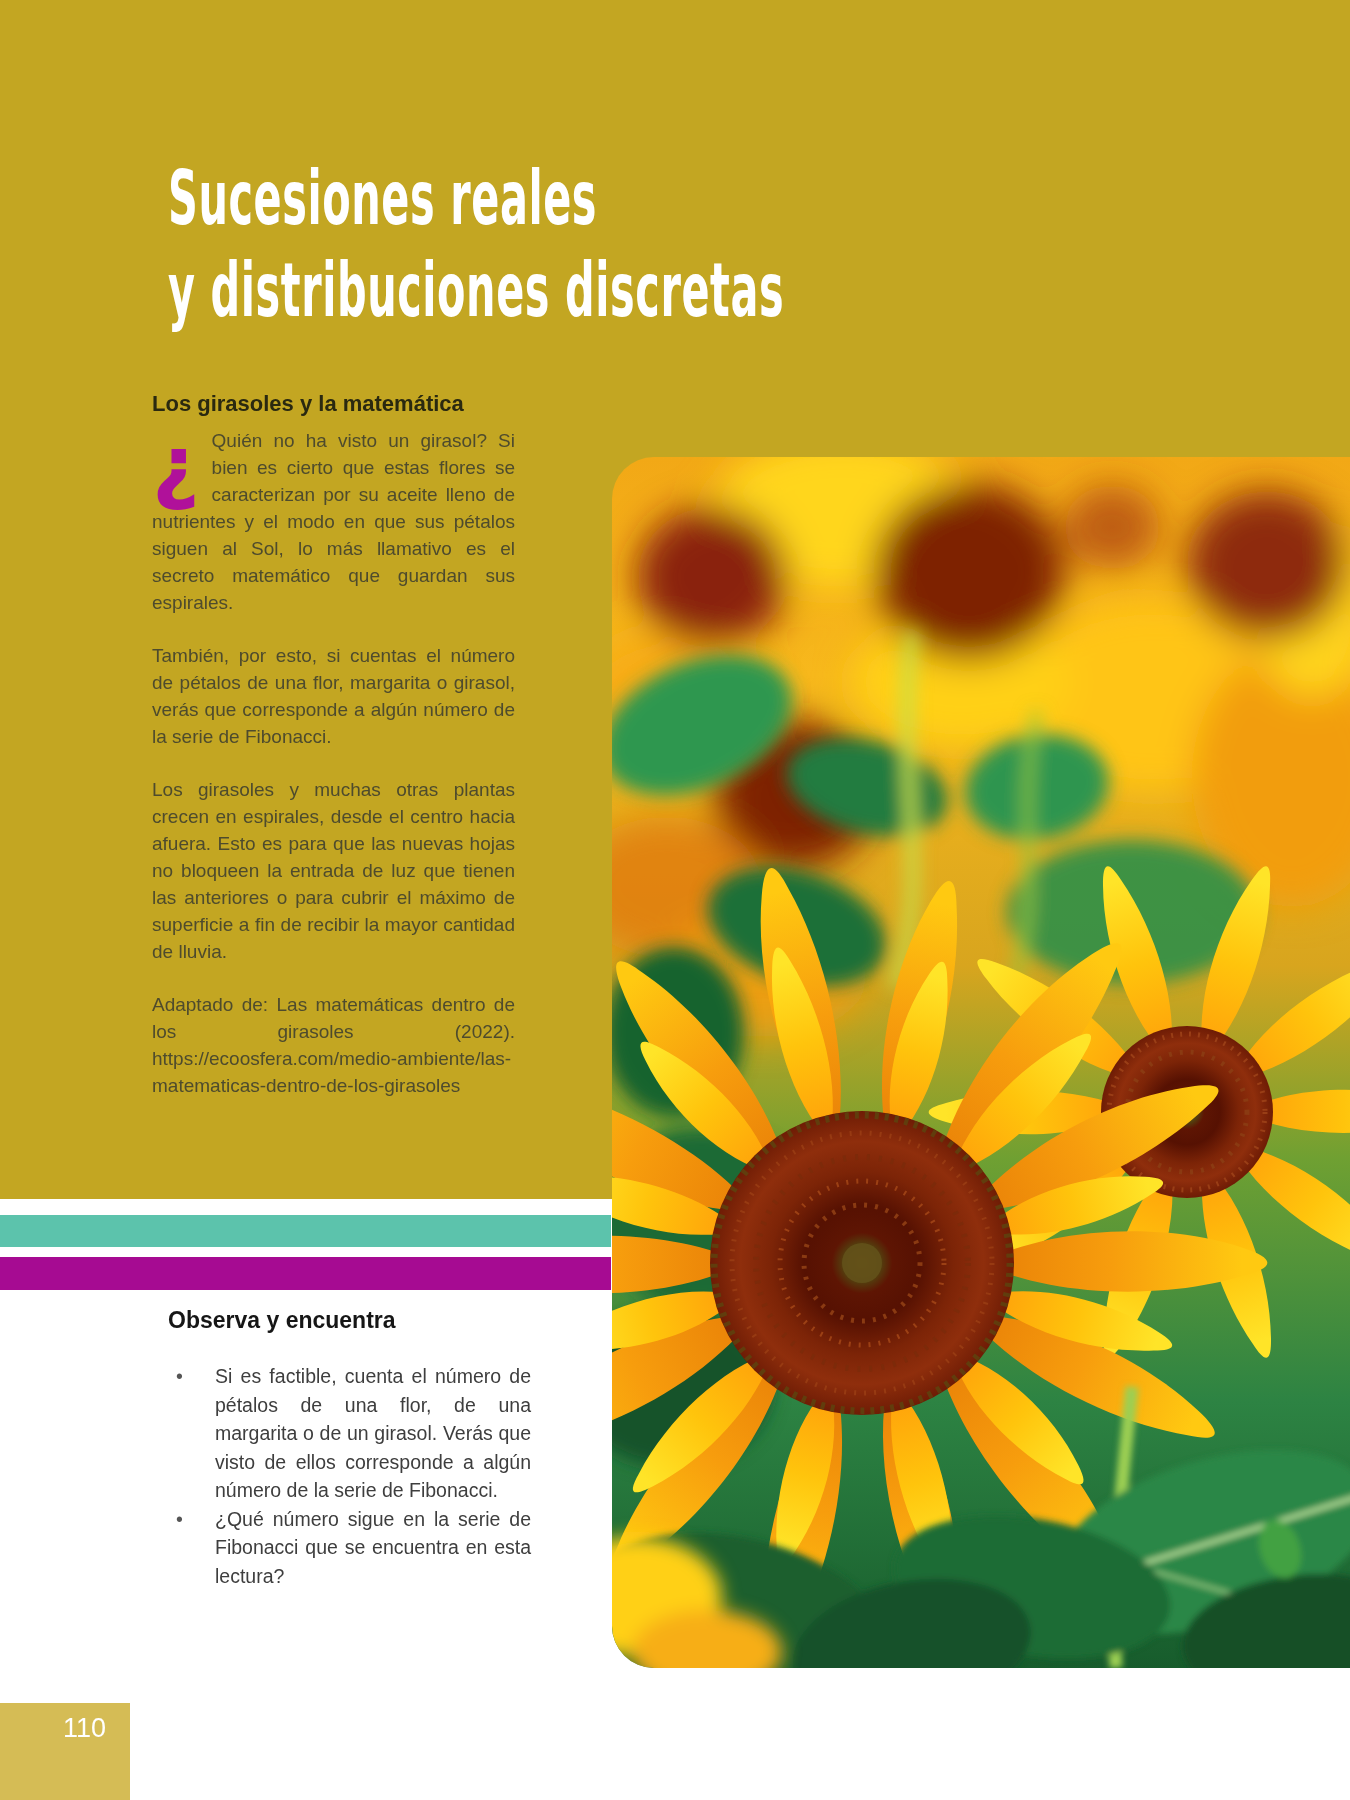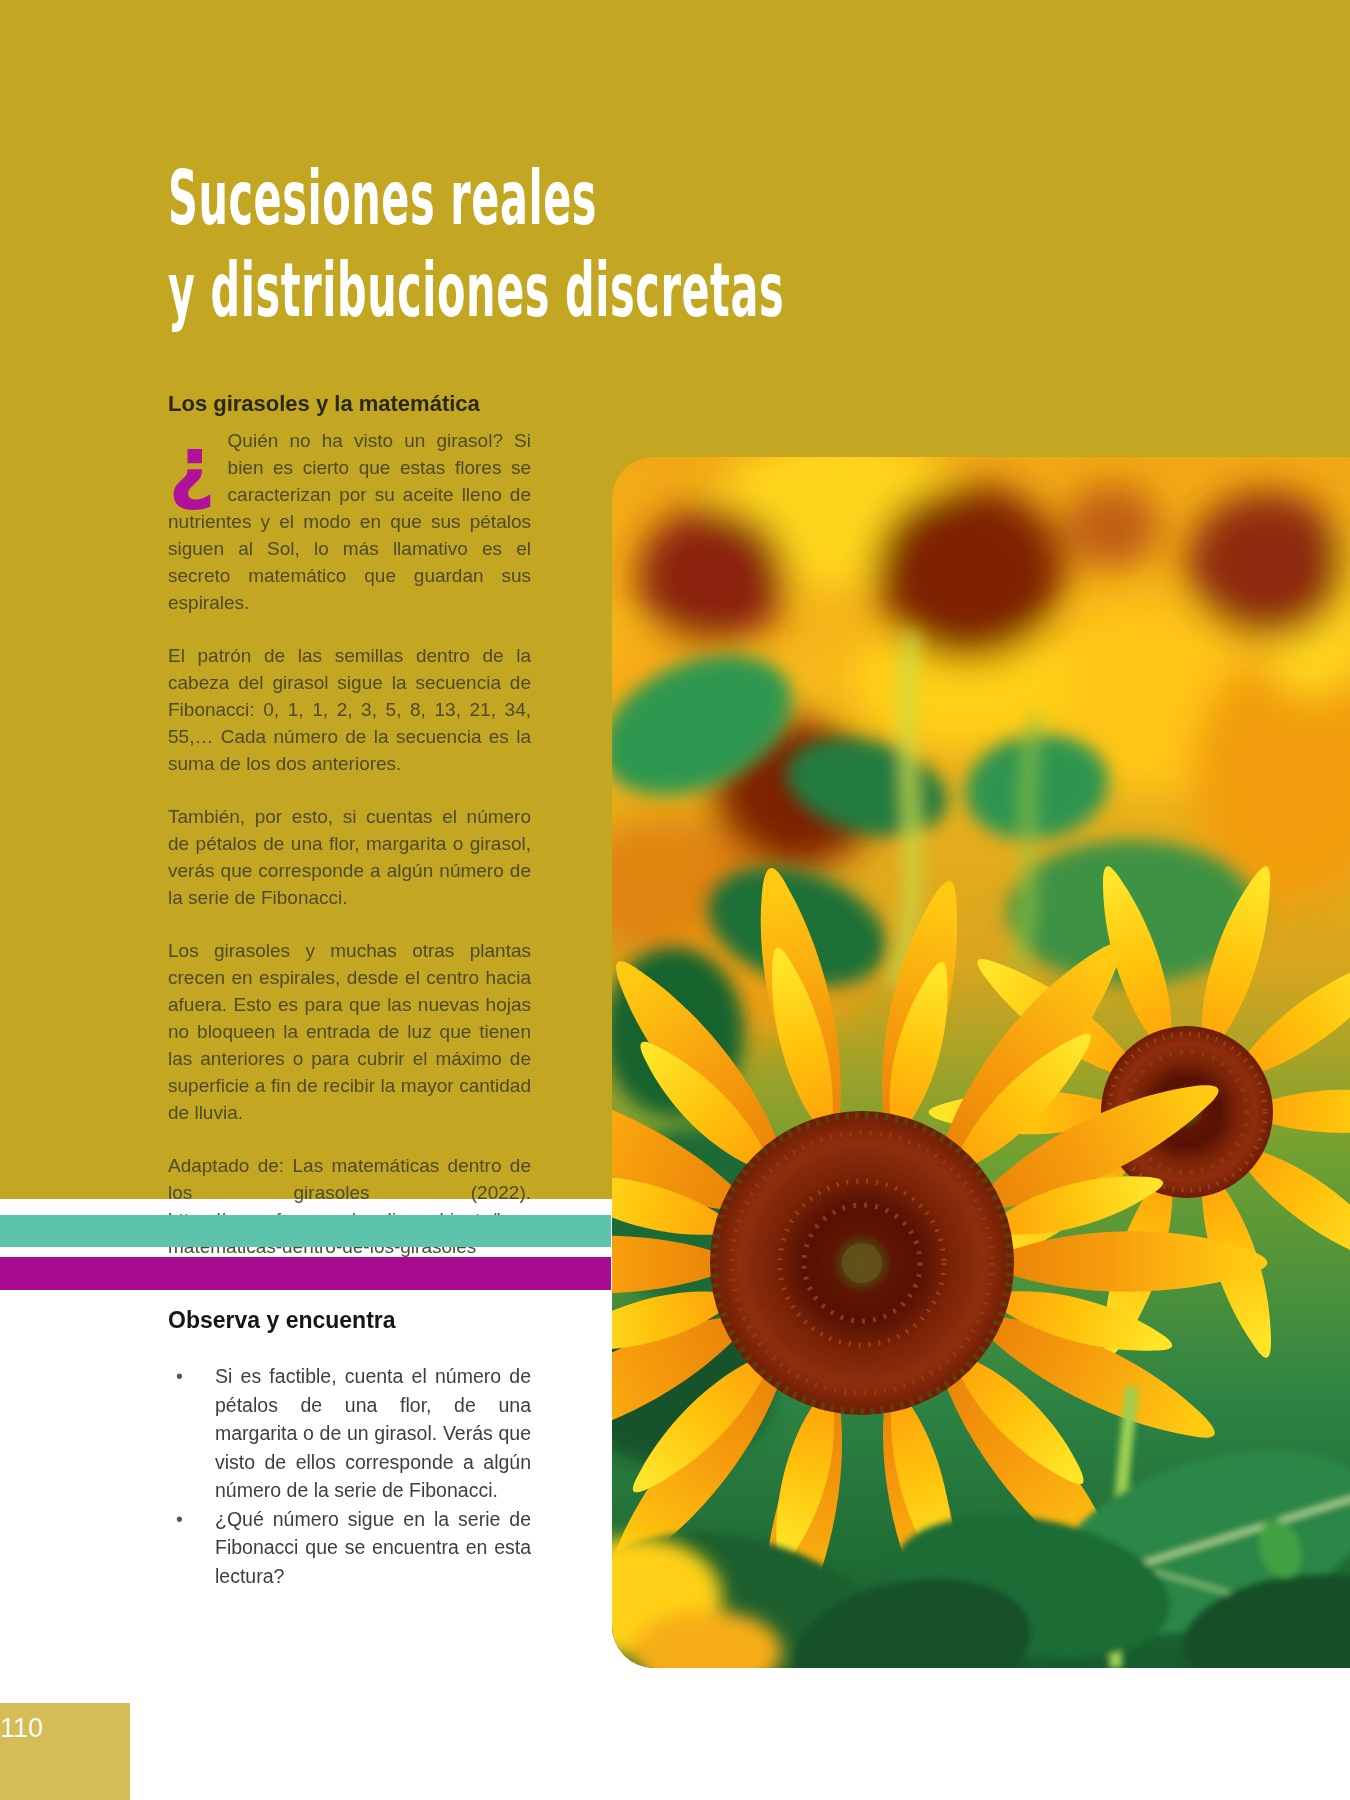--- a/index.html
+++ b/index.html
@@ -9,21 +9,21 @@
   
   .olive-block{position:absolute;left:0;top:0;width:1350px;height:1199px;background:#c3a622;}
 
   
   .chapter-title{position:absolute;left:168px;top:152px;margin:0;color:#ffffff;
     font-family:"DejaVu Sans",sans-serif;font-weight:bold;font-size:74px;line-height:92px;
     transform:scaleX(0.56);transform-origin:0 0;white-space:nowrap;letter-spacing:1px;}
   .chapter-title .t-line{display:block;}
 
   
-  .article{position:absolute;left:168px;top:391px;width:363px;color:#4e4b2d;}
+  .article{position:absolute;left:152px;top:391px;width:363px;color:#4e4b2d;}
   .article h3{margin:0 0 10px 0;font-size:22px;line-height:26px;color:#2a2910;font-weight:bold;}
   .article p{margin:0 0 26px 0;font-size:19px;line-height:27px;text-align:justify;}
   .dropcap{float:left;font-size:82px;line-height:66px;font-weight:bold;color:#b0119a;
     margin:6px 12px 0 0;font-family:"DejaVu Sans",sans-serif;}
   .citation{margin:0;font-size:16px;line-height:23px;text-align:right;color:#4e4b2d;overflow-wrap:break-word;}
 
   
   .stripe{position:absolute;left:0;width:611px;}
   .stripe.teal{top:1215px;height:32px;background:#5cc3ac;}
   .stripe.magenta{top:1257px;height:33px;background:#a60b92;}
@@ -35,39 +35,38 @@
   .observa li{position:relative;padding-left:47px;font-size:19.5px;line-height:28.5px;text-align:justify;margin:0;}
   .observa .marker{position:absolute;left:8px;top:0;color:#555555;}
 
   
   .photo{position:absolute;left:612px;top:457px;width:738px;height:1211px;margin:0;
     border-radius:42px 0 0 42px;overflow:hidden;}
   .photo svg{display:block;width:738px;height:1211px;}
 
   
   .page-tab{position:absolute;left:0;top:1703px;width:130px;height:97px;background:#d5bc55;
-    color:#ffffff;font-size:27px;display:flex;justify-content:flex-start;align-items:flex-start;
+    color:#ffffff;font-size:27px;display:flex;justify-content:flex-end;align-items:flex-start;
     padding:10px 24px 0 0;box-sizing:border-box;}
 </style>
 </head>
 <body>
 
 <div class="page">
 
   <div class="olive-block"></div>
 
   <h1 class="chapter-title">
     <span class="t-line">Sucesiones reales</span>
     <span class="t-line">y distribuciones discretas</span>
   </h1>
 
   <div class="article">
     <h3>Los girasoles y la matemática</h3>
     <p><span class="dropcap">¿</span><span>Quién no ha visto un girasol? Si bien es cierto que estas flores se caracterizan por su aceite lleno de nutrientes y el modo en que sus pétalos siguen al Sol, lo más llamativo es el secreto matemático que guardan sus espirales.</span></p>
-    <p>El patrón de las semillas dentro de la cabeza del girasol sigue la secuencia de Fibonacci: 0, 1, 1, 2, 3, 5, 8, 13, 21, 34, 55,… Cada número de la secuencia es la suma de los dos anteriores.</p>
     <p>También, por esto, si cuentas el número de pétalos de una flor, margarita o girasol, verás que corresponde a algún número de la serie de Fibonacci.</p>
     <p>Los girasoles y muchas otras plantas crecen en espirales, desde el centro hacia afuera. Esto es para que las nuevas hojas no bloqueen la entrada de luz que tienen las anteriores o para cubrir el máximo de superficie a fin de recibir la mayor cantidad de lluvia.</p>
     <p class="citation">Adaptado de: Las matemáticas dentro de los girasoles (2022). https://ecoosfera.com/medio-ambiente/las-matematicas-dentro-de-los-girasoles</p>
   </div>
 
   <div class="stripe teal"></div>
   <div class="stripe magenta"></div>
 
   <section class="observa">
     <h2>Observa y encuentra</h2>

